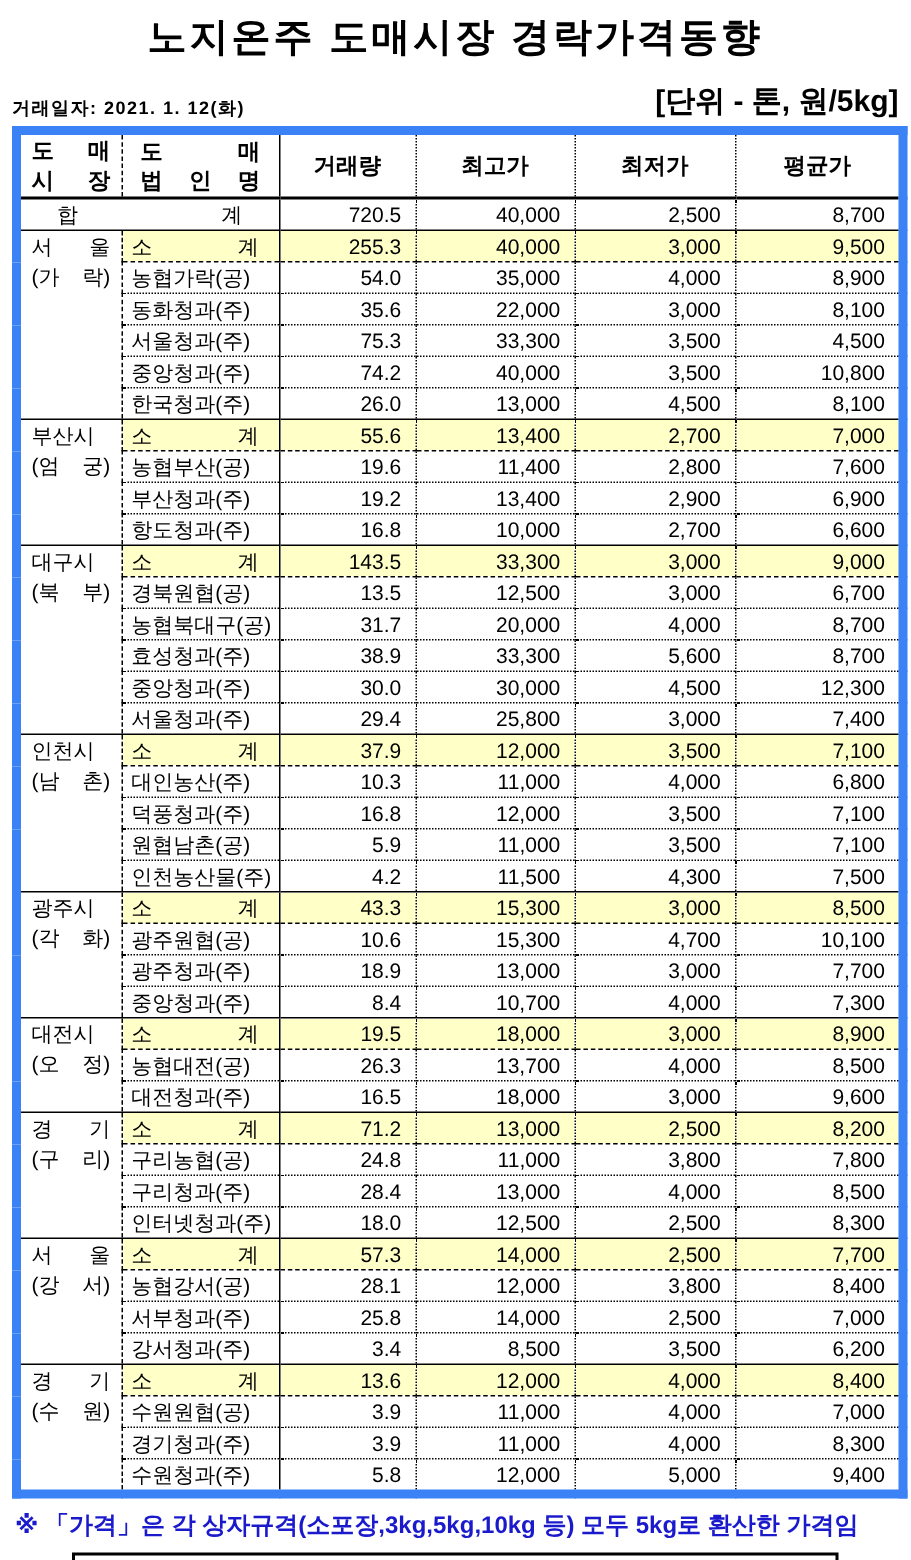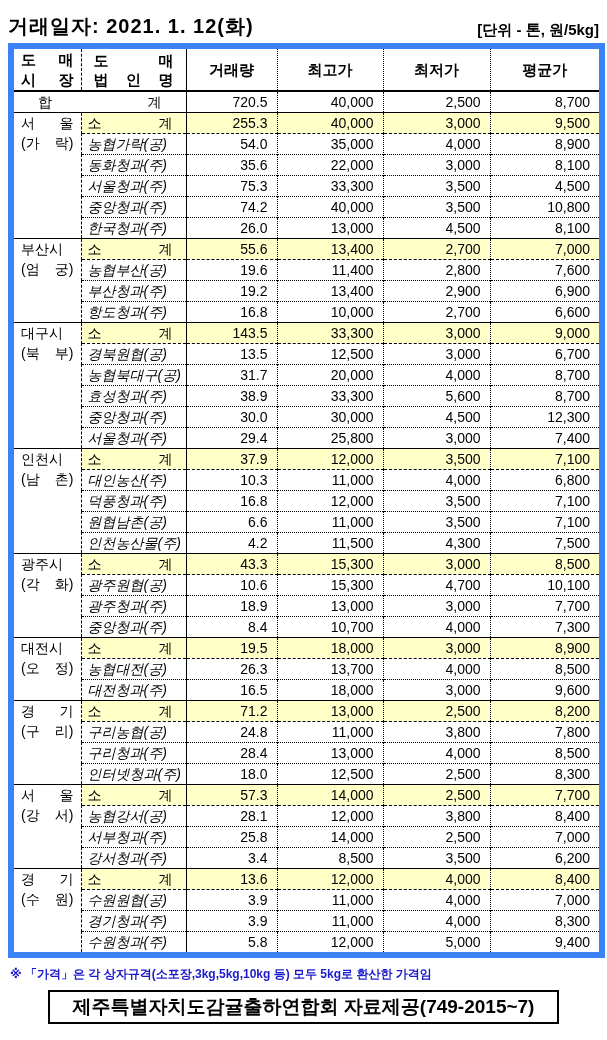--- a/index.html
+++ b/index.html
@@ -2,53 +2,54 @@
 <html style="--hl: #FFFFC8; --note: #1A1ACC;"><head>
 <meta charset="utf-8">
 <style>
   html,body{margin:0;padding:0;background:#fff;}
   body{width:607px;height:1040px;overflow:hidden;color:#000;
        font-family:"Liberation Sans","DejaVu Sans",sans-serif;}
   .title{text-align:center;font-size:26px;font-weight:bold;letter-spacing:2px;
          margin:7px 0 0 0;line-height:34px;}
   .info-row{display:flex;justify-content:space-between;align-items:flex-end;
             padding:0 8px;margin:13px 0 3px 0;}
-  .date-label{font-size:20px;font-weight:bold;letter-spacing:1px;}
-  .unit-label{font-size:15px;font-weight:bold;}
+  .date-label{font-size:12px;font-weight:bold;letter-spacing:1px;}
+  .unit-label{font-size:20px;font-weight:bold;}
   table{border-collapse:collapse;table-layout:fixed;margin-left:8px;width:591px;
         border:6px solid #3b82f6;}
   th,td{padding:0;margin:0;white-space:nowrap;overflow:hidden;font-size:14px;
         height:20px;line-height:20px;}
   thead th{border-bottom:2px solid #000;font-weight:bold;font-size:15px;
            vertical-align:middle;height:41px;}
   .hline{line-height:19px;height:19px;}
   .c-market{border-right:1px dashed #000;}
   .c-corp{border-right:1px solid #000;}
   .c-vol,.c-high,.c-low{border-right:1px dotted #000;}
   .spread{text-align:justify;text-align-last:justify;}
   .market-cell{vertical-align:top;}
   .mline{padding:0 7px;height:20px;line-height:20px;}
-  .corp-cell{padding-left:6px;text-align:left;font-style:italic;}
+  .corp-cell{padding-left:6px;text-align:left;}
   .subtotal-label{padding:0 13px 0 6px;}
   .total-label{padding:0 24px;}
   .num{text-align:right;padding-right:9px;}
   .hl{background:var(--hl,#FFFFC8);}
   tr.group-start td{border-top:1px solid #000;}
   tr.after-subtotal td{border-top:1px dashed #000;}
   tr.corp-row td{border-top:1px dotted #000;}
-  .footnote{color:var(--note,#1A1ACC);font-weight:bold;font-size:12px;
+  .footnote{color:var(--note,#1A1ACC);font-weight:bold;font-size:16px;
             margin:8px 0 0 10px;letter-spacing:0px;}
   .provider-box{width:507px;margin:7px auto 0 auto;border:2px solid #000;
                 text-align:center;font-weight:bold;font-size:19px;
                 padding:2px 0;letter-spacing:0px;}
 </style>
 </head>
 <body>
 
 <div class="page">
+  <div class="title">노지온주 도매시장 경락가격동향</div>
 
   <div class="info-row">
     <span class="date-label">거래일자: 2021. 1. 12(화)</span>
     <span class="unit-label">[단위 - 톤, 원/5kg]</span>
   </div>
 
   <table>
     <colgroup>
       <col style="width:70px">
         <col style="width:105px">
@@ -225,21 +226,21 @@
         </tr>
         <tr class="corp-row">
           <td class="c-corp corp-cell">덕풍청과(주)</td>
           <td class="c-vol num">16.8</td>
           <td class="c-high num">12,000</td>
           <td class="c-low num">3,500</td>
           <td class="c-avg num">7,100</td>
         </tr>
         <tr class="corp-row">
           <td class="c-corp corp-cell">원협남촌(공)</td>
-          <td class="c-vol num">6.6</td>
+          <td class="c-vol num">5.9</td>
           <td class="c-high num">11,000</td>
           <td class="c-low num">3,500</td>
           <td class="c-avg num">7,100</td>
         </tr>
         <tr class="corp-row">
           <td class="c-corp corp-cell">인천농산물(주)</td>
           <td class="c-vol num">4.2</td>
           <td class="c-high num">11,500</td>
           <td class="c-low num">4,300</td>
           <td class="c-avg num">7,500</td>

